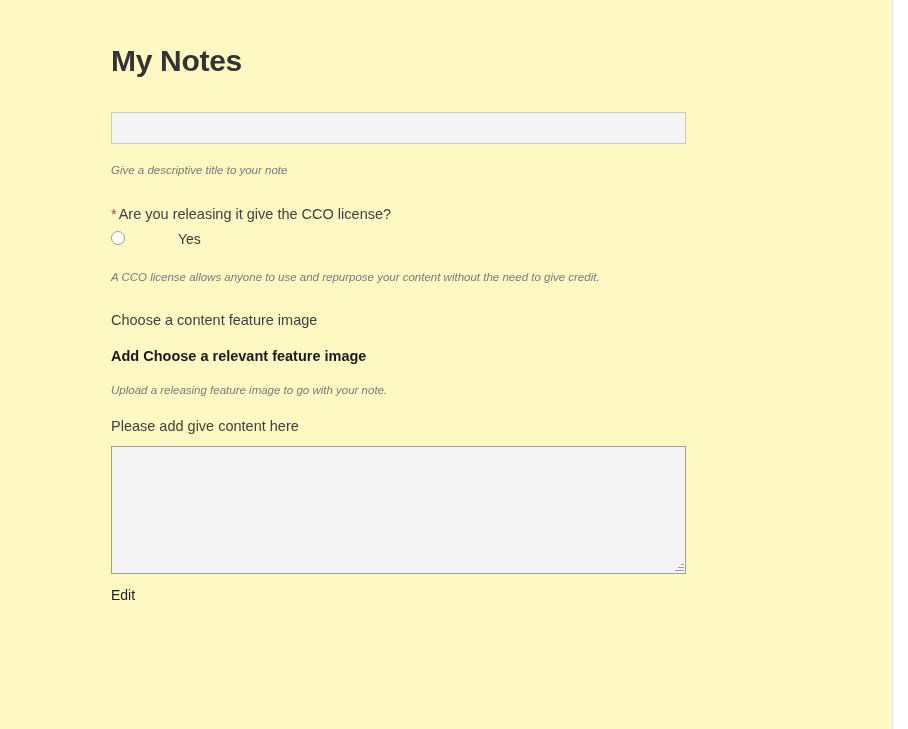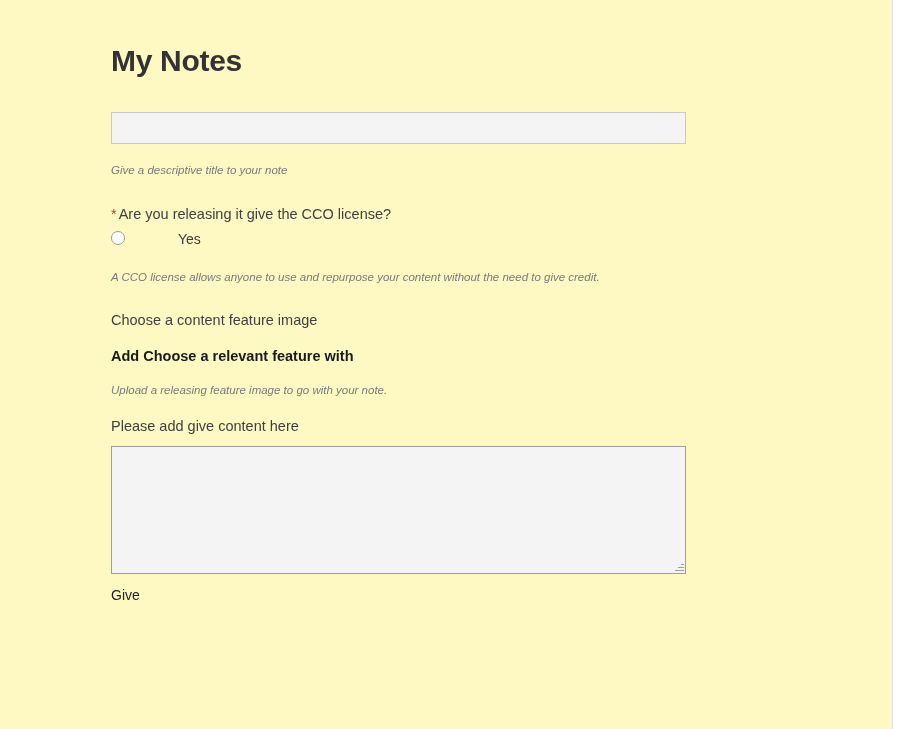--- a/index.html
+++ b/index.html
@@ -188,37 +188,37 @@
         <span class="radio-label">Yes</span>
       </div>
       <div class="help-text">A CCO license allows anyone to use and repurpose your content without the need to give credit.</div>
     </div>
 
     <div class="spacer-lg"></div>
 
     <div class="field-block">
       <div class="plain-label">Choose a content feature image</div>
       <div class="spacer-md"></div>
-      <div class="bold-label">Add Choose a relevant feature with</div>
+      <div class="bold-label">Add Choose a relevant feature image</div>
       <div class="help-text">Upload a releasing feature image to go with your note.</div>
     </div>
 
     <div class="spacer-md"></div>
 
     <div class="field-block">
       <div class="plain-label">Please add give content here</div>
       <div class="spacer-sm"></div>
       <div class="textarea-wrap">
         <textarea class="textarea-box" placeholder="" style=""></textarea>
         <span class="resize-grip">
           <span style="bottom:1px;width:9px;"></span>
           <span style="bottom:4px;width:6px;"></span>
           <span style="bottom:7px;width:3px;"></span>
         </span>
       </div>
     </div>
 
 
-    <div class="edit-link">Give</div>
+    <div class="edit-link">Edit</div>
 
   </div>
 </div>
 <div class="right-gutter"></div>
 
 </body></html>

